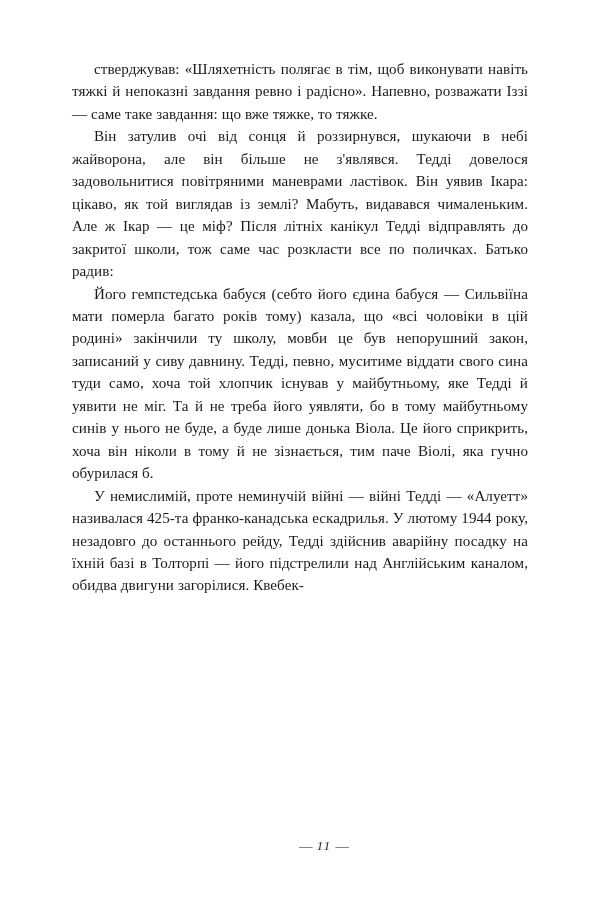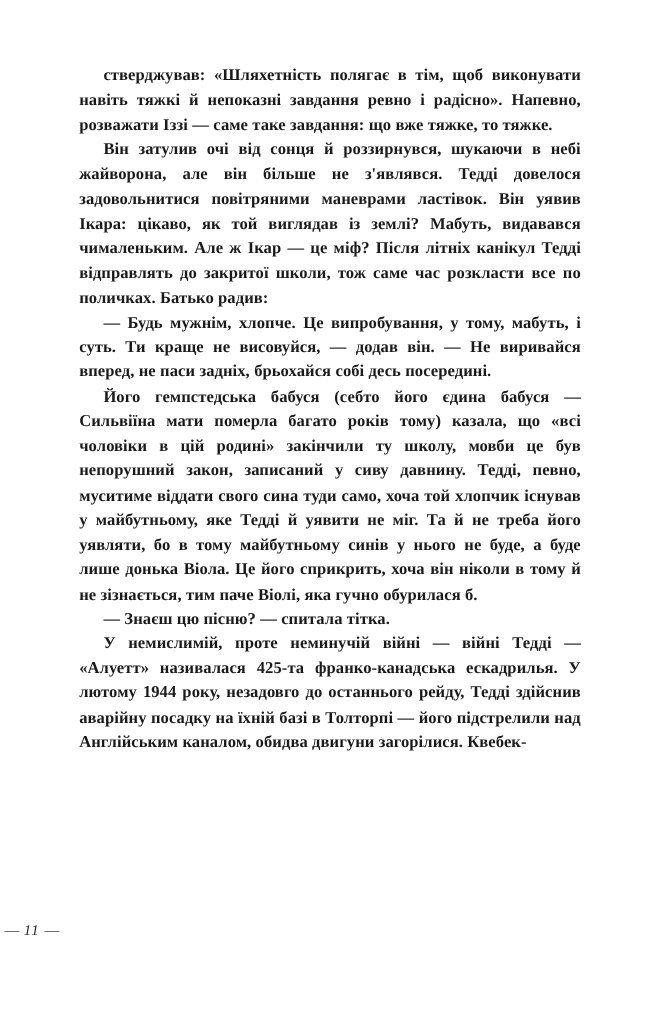--- a/index.html
+++ b/index.html
@@ -34,58 +34,57 @@
   p.para {
     margin: 0;
     text-align: justify;
     text-justify: inter-word;
     font-size: 15.1px;
     line-height: 22.45px;
     letter-spacing: 0.05px;
     word-spacing: 0.1px;
     text-indent: 22px;
     hyphens: manual;
-    font-weight: bold;
     -webkit-hyphens: manual;
   }
 
   
   p.para:last-child {
     margin-bottom: 0;
   }
 
   .folio {
     position: absolute;
     left: 0;
     right: 0;
     top: 838px;
+    text-align: center;
     font-size: 13.5px;
     font-style: italic;
     color: #2b2b2b;
     letter-spacing: 1.2px;
+    padding-left: 48px;
   }
 
   .folio .rule {
     font-style: normal;
     letter-spacing: 0;
     padding: 0 4px;
     color: #3a3a3a;
   }
 </style>
 </head>
 <body>
 
 <div class="page">
 
   <div class="text-block">
     <p class="para">стверджував: «Шляхетність полягає в тім, щоб виконувати навіть тяжкі й непоказні завдання ревно і радісно». Напевно, розважати Іззі — саме таке завдання: що вже тяжке, то тяжке.</p>
     <p class="para">Він затулив очі від сонця й роззирнувся, шукаючи в небі жайворона, але він більше не з'являвся. Тедді довелося задовольнитися повітряними маневрами ластівок. Він уявив Ікара: цікаво, як той виглядав із землі? Мабуть, видавався чималеньким. Але ж Ікар — це міф? Після літніх канікул Тедді відправлять до закритої школи, тож саме час розкласти все по поличках. Батько радив:</p>
-    <p class="para">— Будь мужнім, хлопче. Це випробування, у тому, мабуть, і суть. Ти краще не висовуйся, — додав він. — Не виривайся вперед, не паси задніх, брьохайся собі десь посередині.</p>
     <p class="para">Його гемпстедська бабуся (себто його єдина бабуся — Сильвіїна мати померла багато років тому) казала, що «всі чоловіки в цій родині» закінчили ту школу, мовби це був непорушний закон, записаний у сиву давнину. Тедді, певно, муситиме віддати свого сина туди само, хоча той хлопчик існував у майбутньому, яке Тедді й уявити не міг. Та й не треба його уявляти, бо в тому майбутньому синів у нього не буде, а буде лише донька Віола. Це його сприкрить, хоча він ніколи в тому й не зізнається, тим паче Віолі, яка гучно обурилася б.</p>
-    <p class="para">— Знаєш цю пісню? — спитала тітка.</p>
     <p class="para">У немислимій, проте неминучій війні — війні Тедді — «Алуетт» називалася 425-та франко-канадська ескадрилья. У лютому 1944 року, незадовго до останнього рейду, Тедді здійснив аварійну посадку на їхній базі в Толторпі — його підстрелили над Англійським каналом, обидва двигуни загорілися. Квебек-</p>
   </div>
 
   <div class="folio">
     <span class="rule">—</span><span>11</span><span class="rule">—</span>
   </div>
 
 </div>
 
 </body></html>

